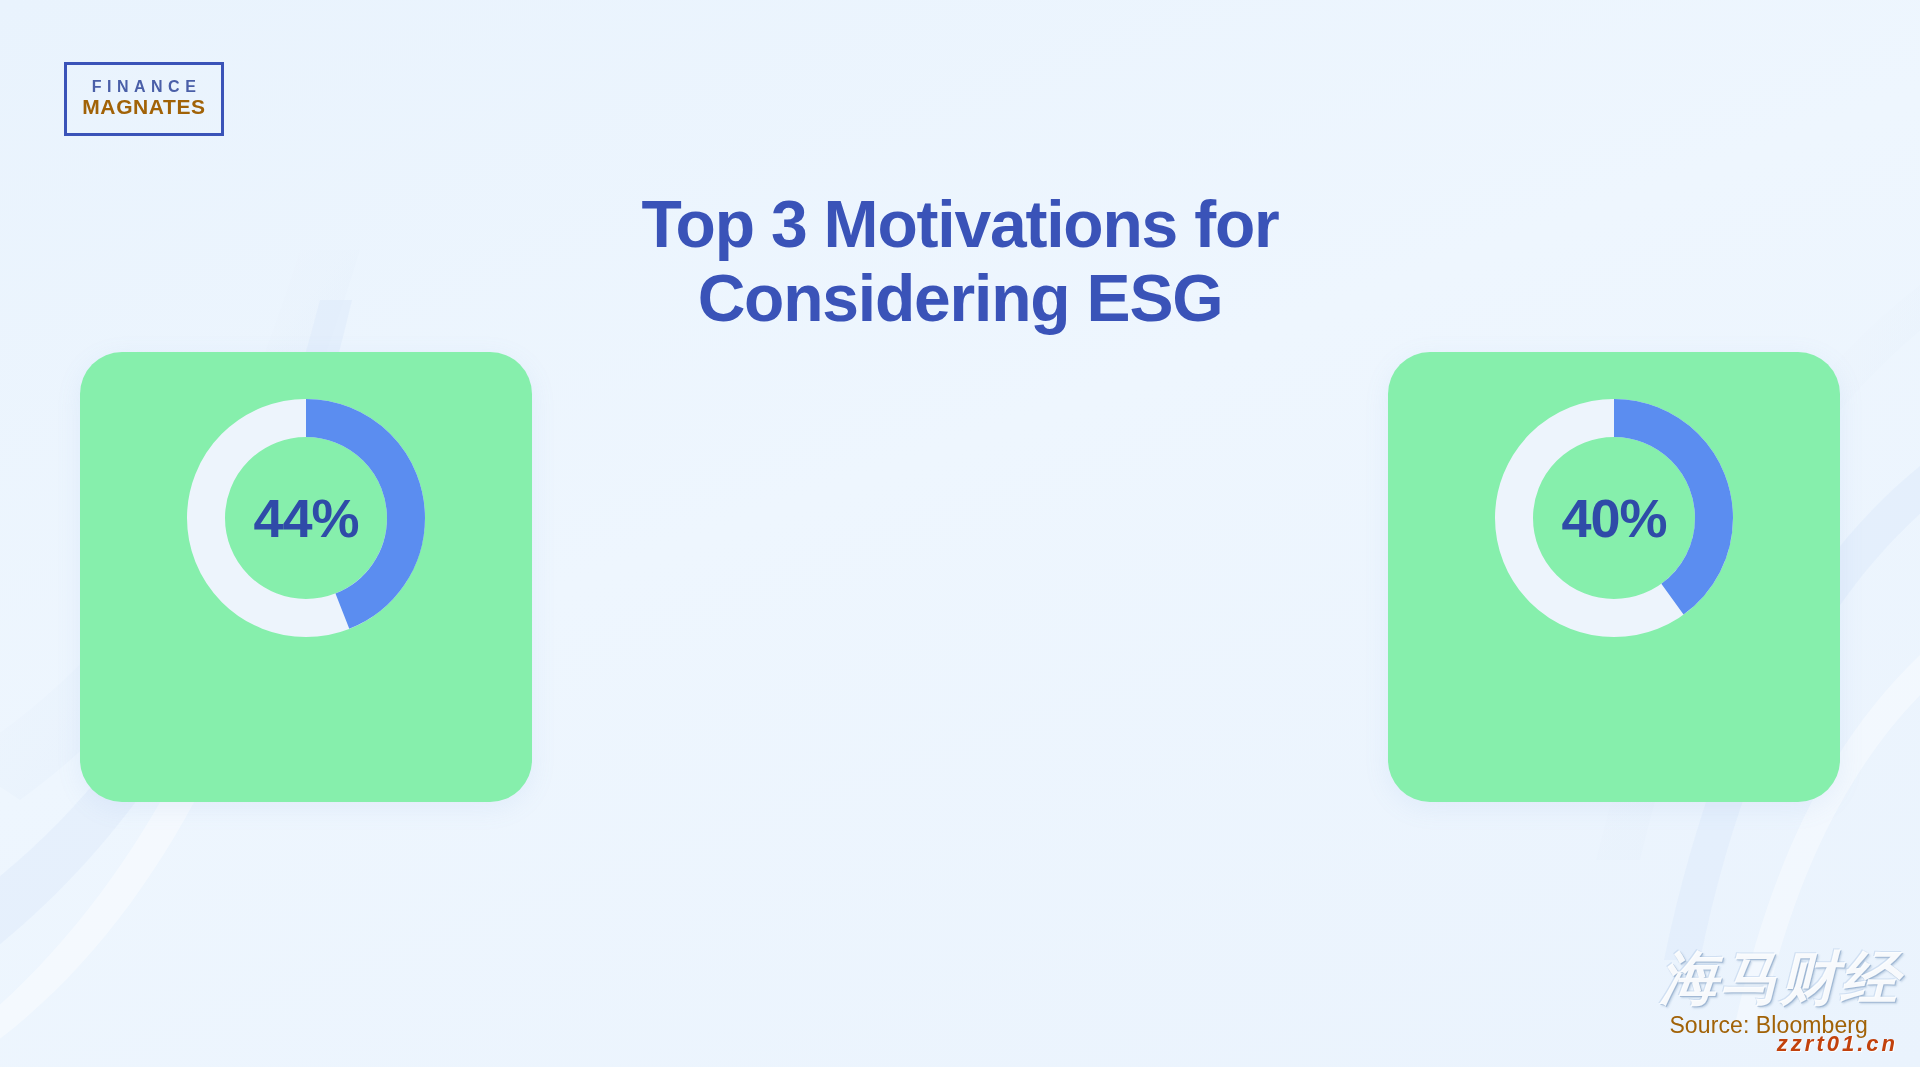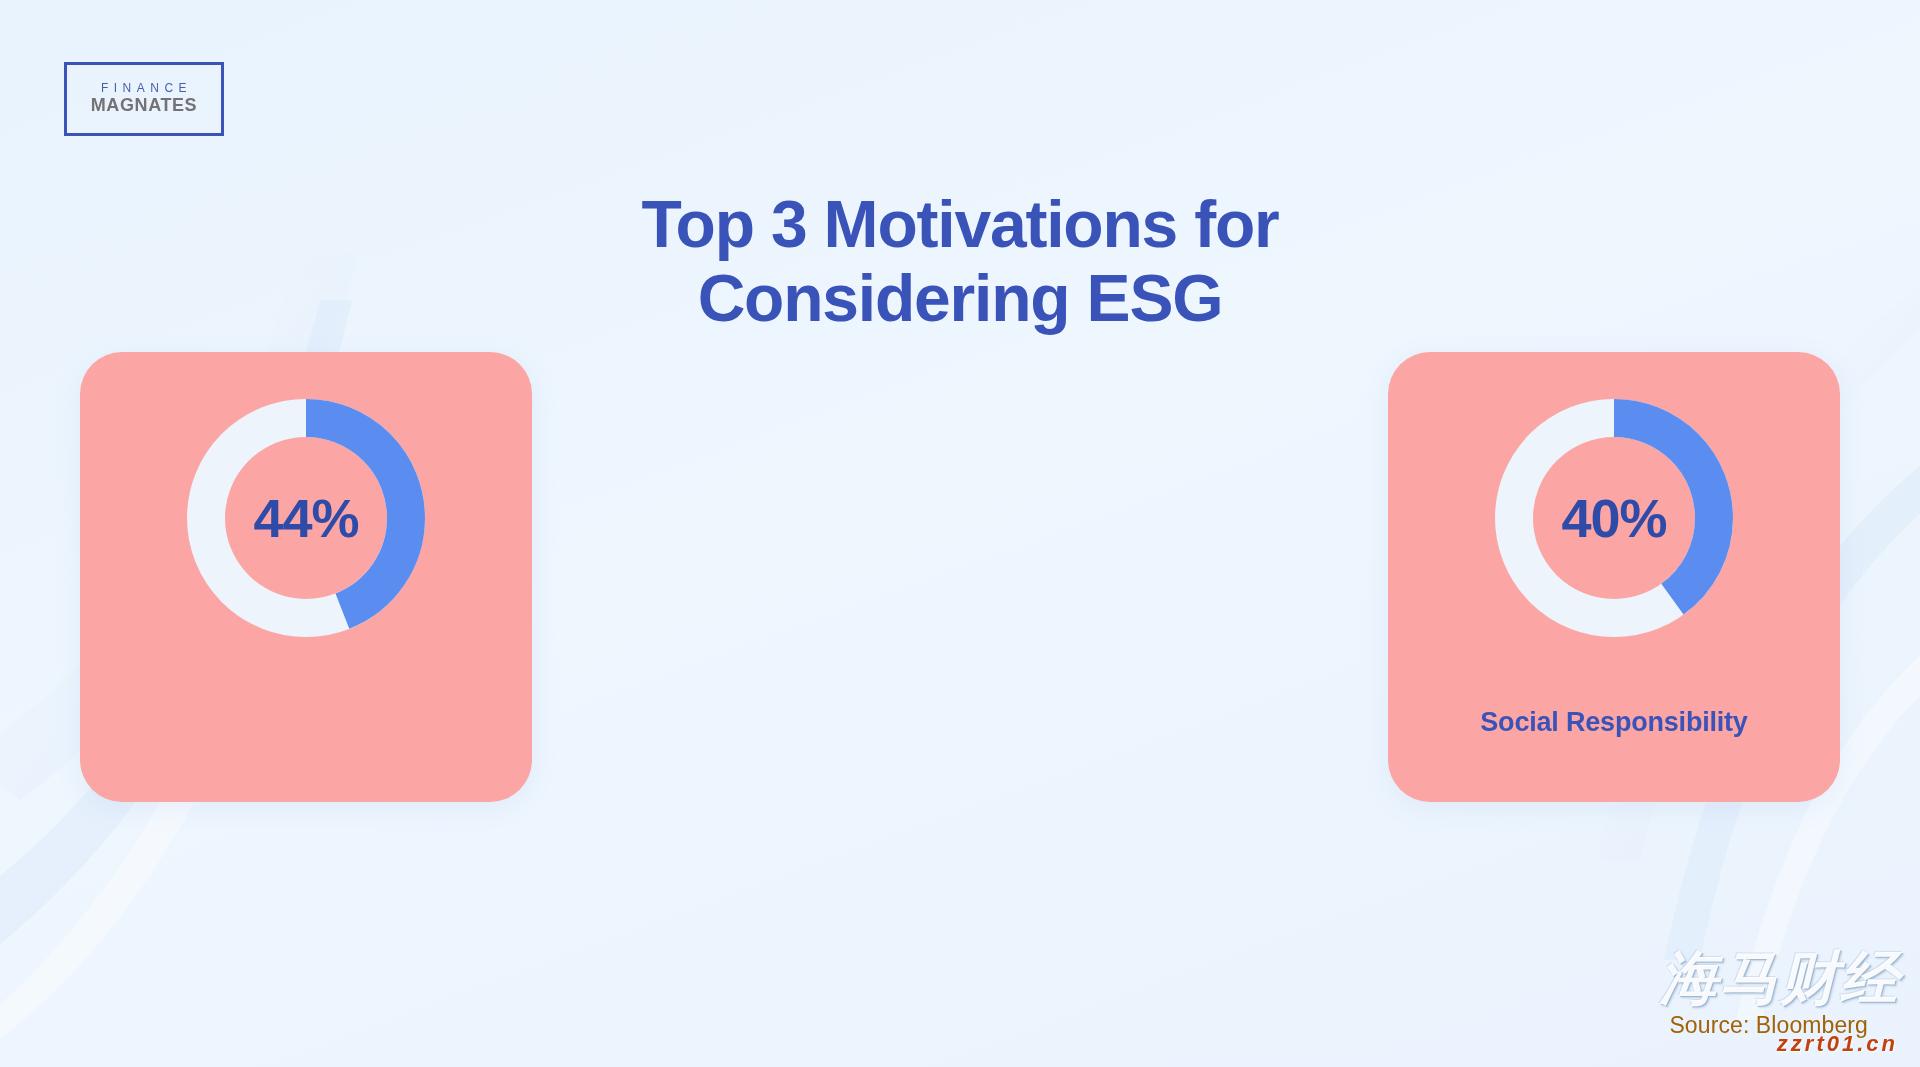--- a/index.html
+++ b/index.html
@@ -33,31 +33,31 @@
     height: 74px;
     border: 3px solid #3a53b8;
     box-sizing: border-box;
     display: flex;
     flex-direction: column;
     align-items: center;
     justify-content: center;
     background: transparent;
   }
   #logo .l1 {
-    font-size: 12px;
+    font-size: 16px;
     letter-spacing: 5.5px;
     color: #4a5fa8;
-    font-weight: 400;
+    font-weight: 700;
     line-height: 1.05;
     padding-left: 5px;
   }
   #logo .l2 {
-    font-size: 18px;
+    font-size: 21px;
     letter-spacing: 0.6px;
-    color: #737373;
+    color: #a16207;
     font-weight: 700;
     line-height: 1.15;
     text-align: right;
   }
 
   
   #title {
     position: absolute;
     left: 0;
     right: 0;
@@ -76,21 +76,21 @@
     position: absolute;
     left: 80px;
     top: 352px;
     width: 1760px;
     display: flex;
     justify-content: space-between;
   }
   .card {
     width: 452px;
     height: 450px;
-    background: #fca5a5;
+    background: #86efac;
     border-radius: 42px;
     box-shadow: 0 6px 26px rgba(120, 160, 215, 0.10);
     position: relative;
     display: flex;
     flex-direction: column;
     align-items: center;
   }
   .donut-wrap {
     margin-top: 42px;
     width: 248px;
@@ -220,23 +220,20 @@
   </div>
 
   <div class="card">
     <div class="donut-wrap">
       <svg width="248" height="248" viewBox="0 0 248 248">
         <circle cx="124" cy="124" r="100" fill="none" stroke="#edf4fc" stroke-width="38"></circle>
         <circle class="donut-arc" cx="124" cy="124" r="100" fill="none" stroke="#5b8df0" stroke-width="38" transform="rotate(-90 124 124)" stroke-dasharray="251.32741228718348 376.9911184307752" stroke-dashoffset="0"></circle>
       </svg>
       <div class="donut-pct">40%</div>
     </div>
-    <div class="card-label">
-      <span class="ln">Social Responsibility</span>
-    </div>
   </div>
 
 
 </div>
 
 <div id="source">Source: Bloomberg</div>
 
 <div id="watermark">
   <div class="wm-cn">海马财经</div>
   <div class="wm-url">zzrt01.cn</div>

